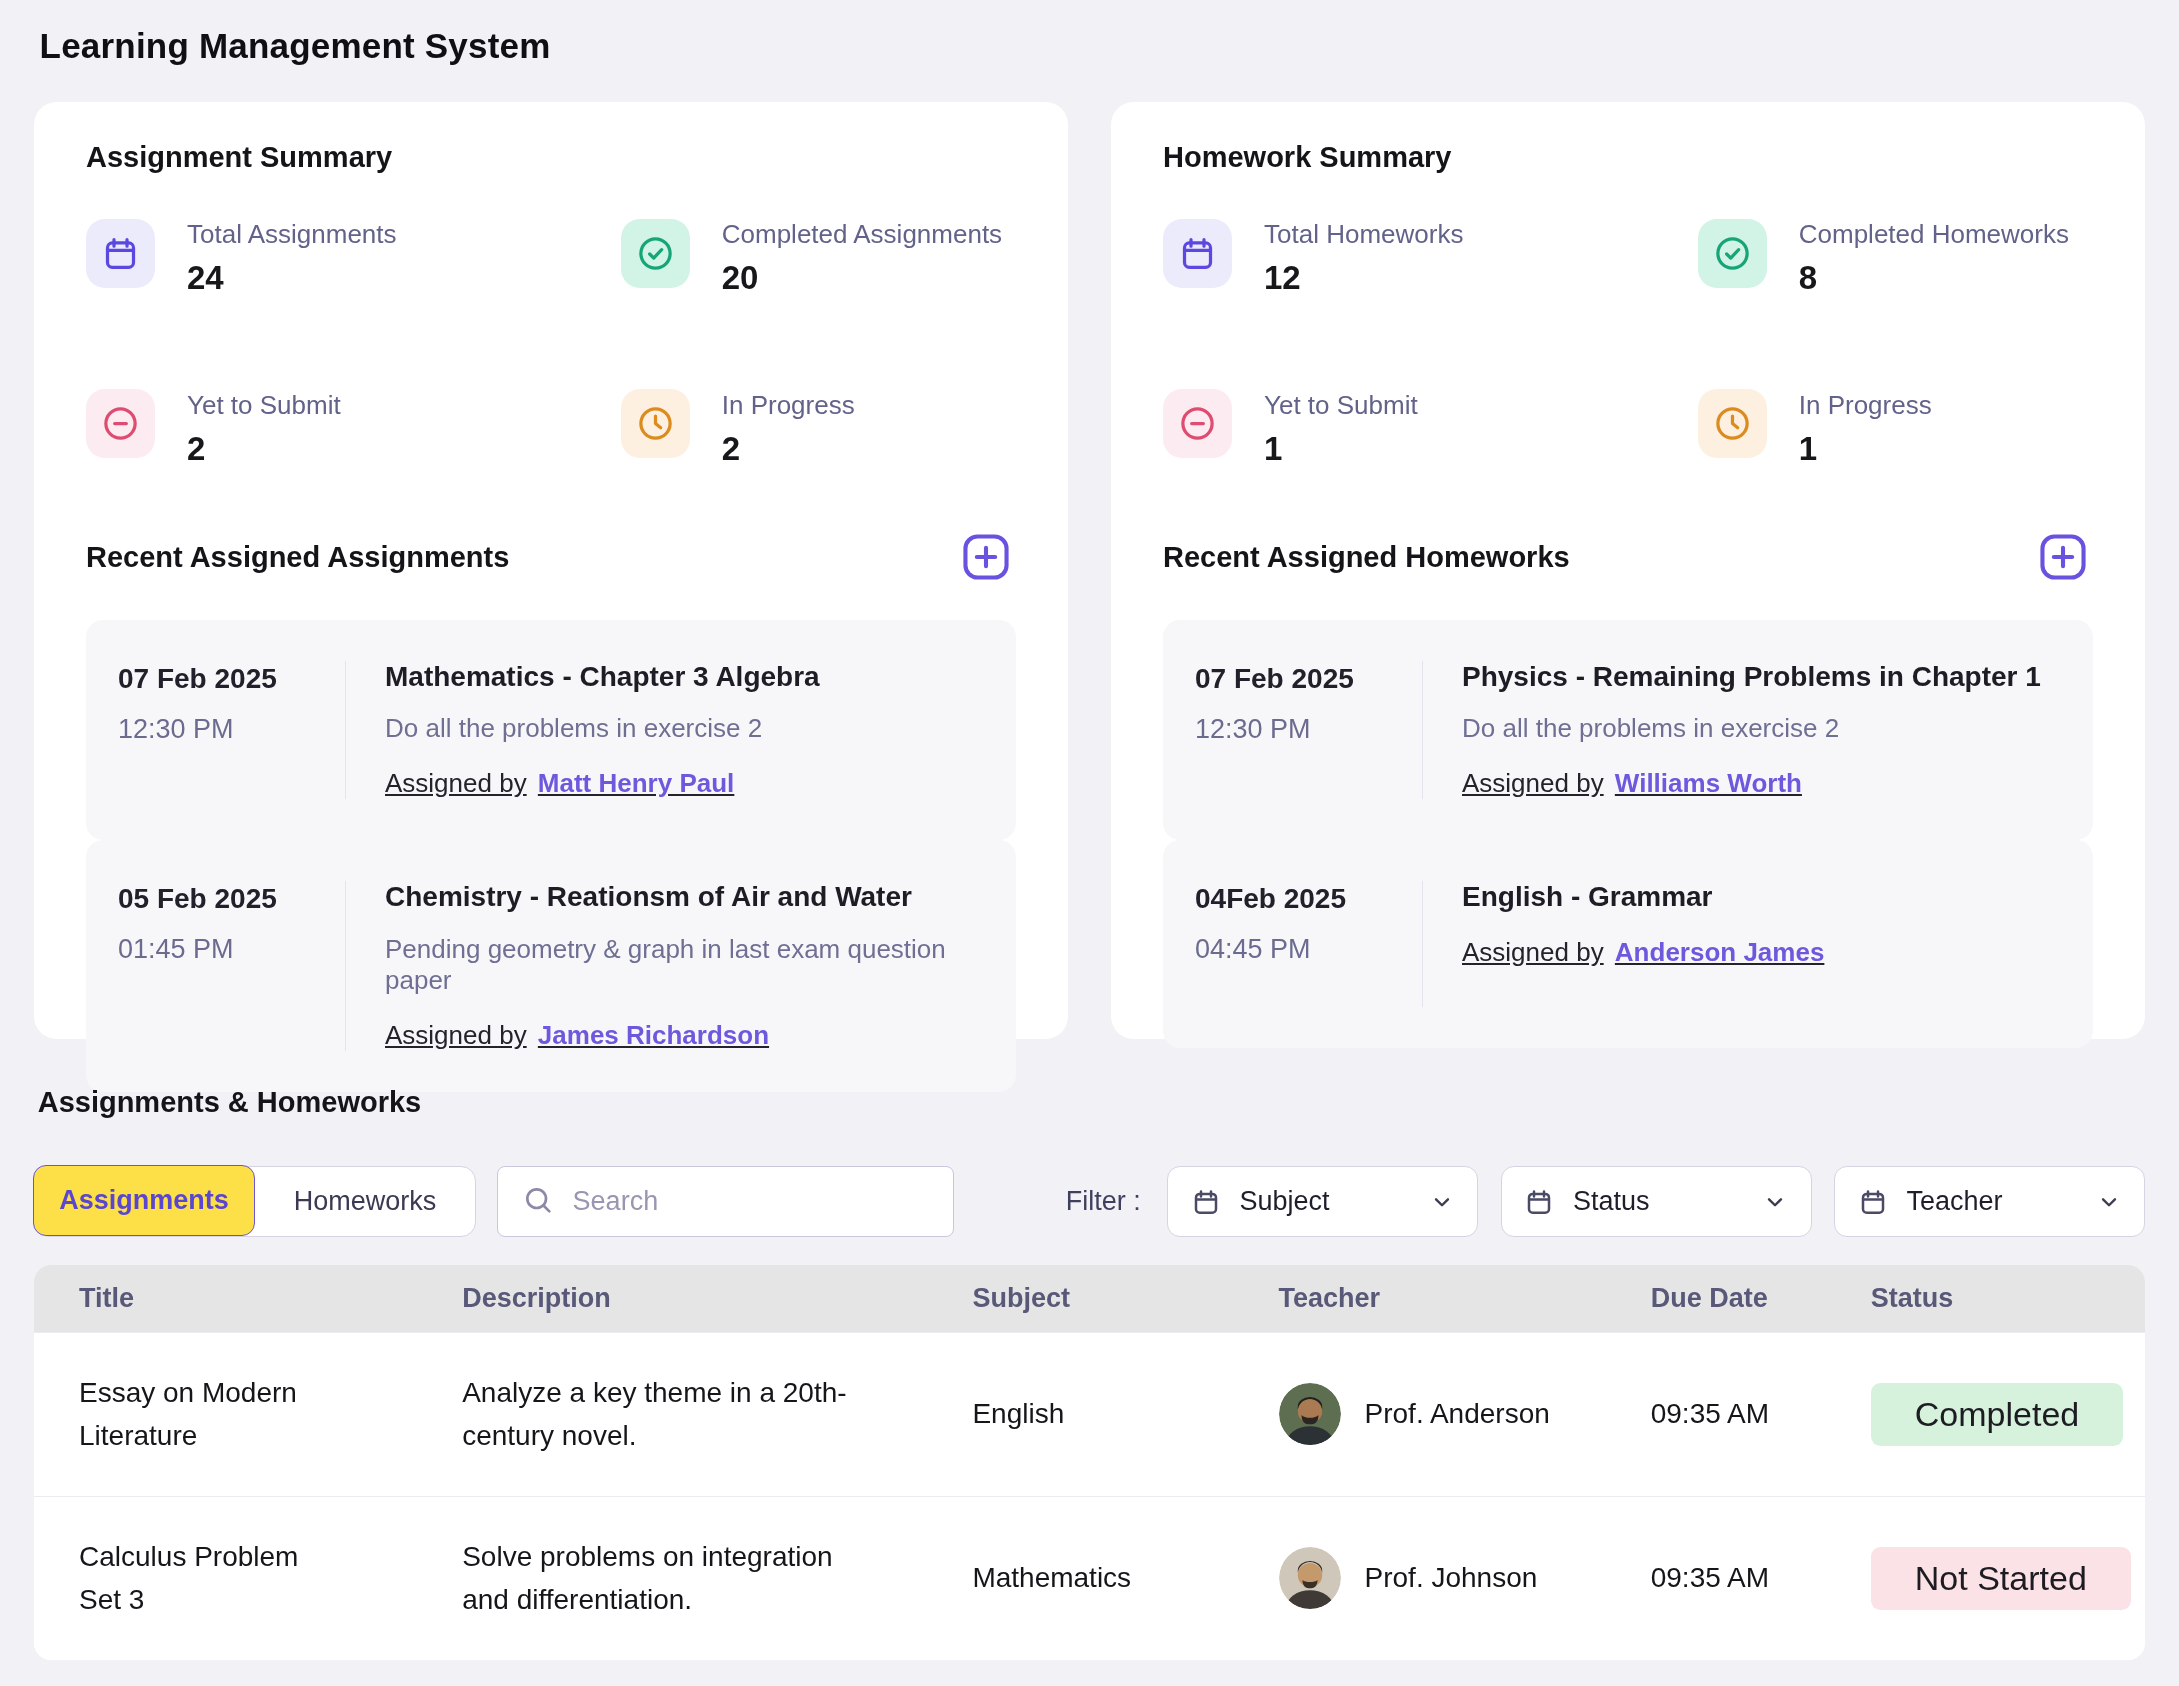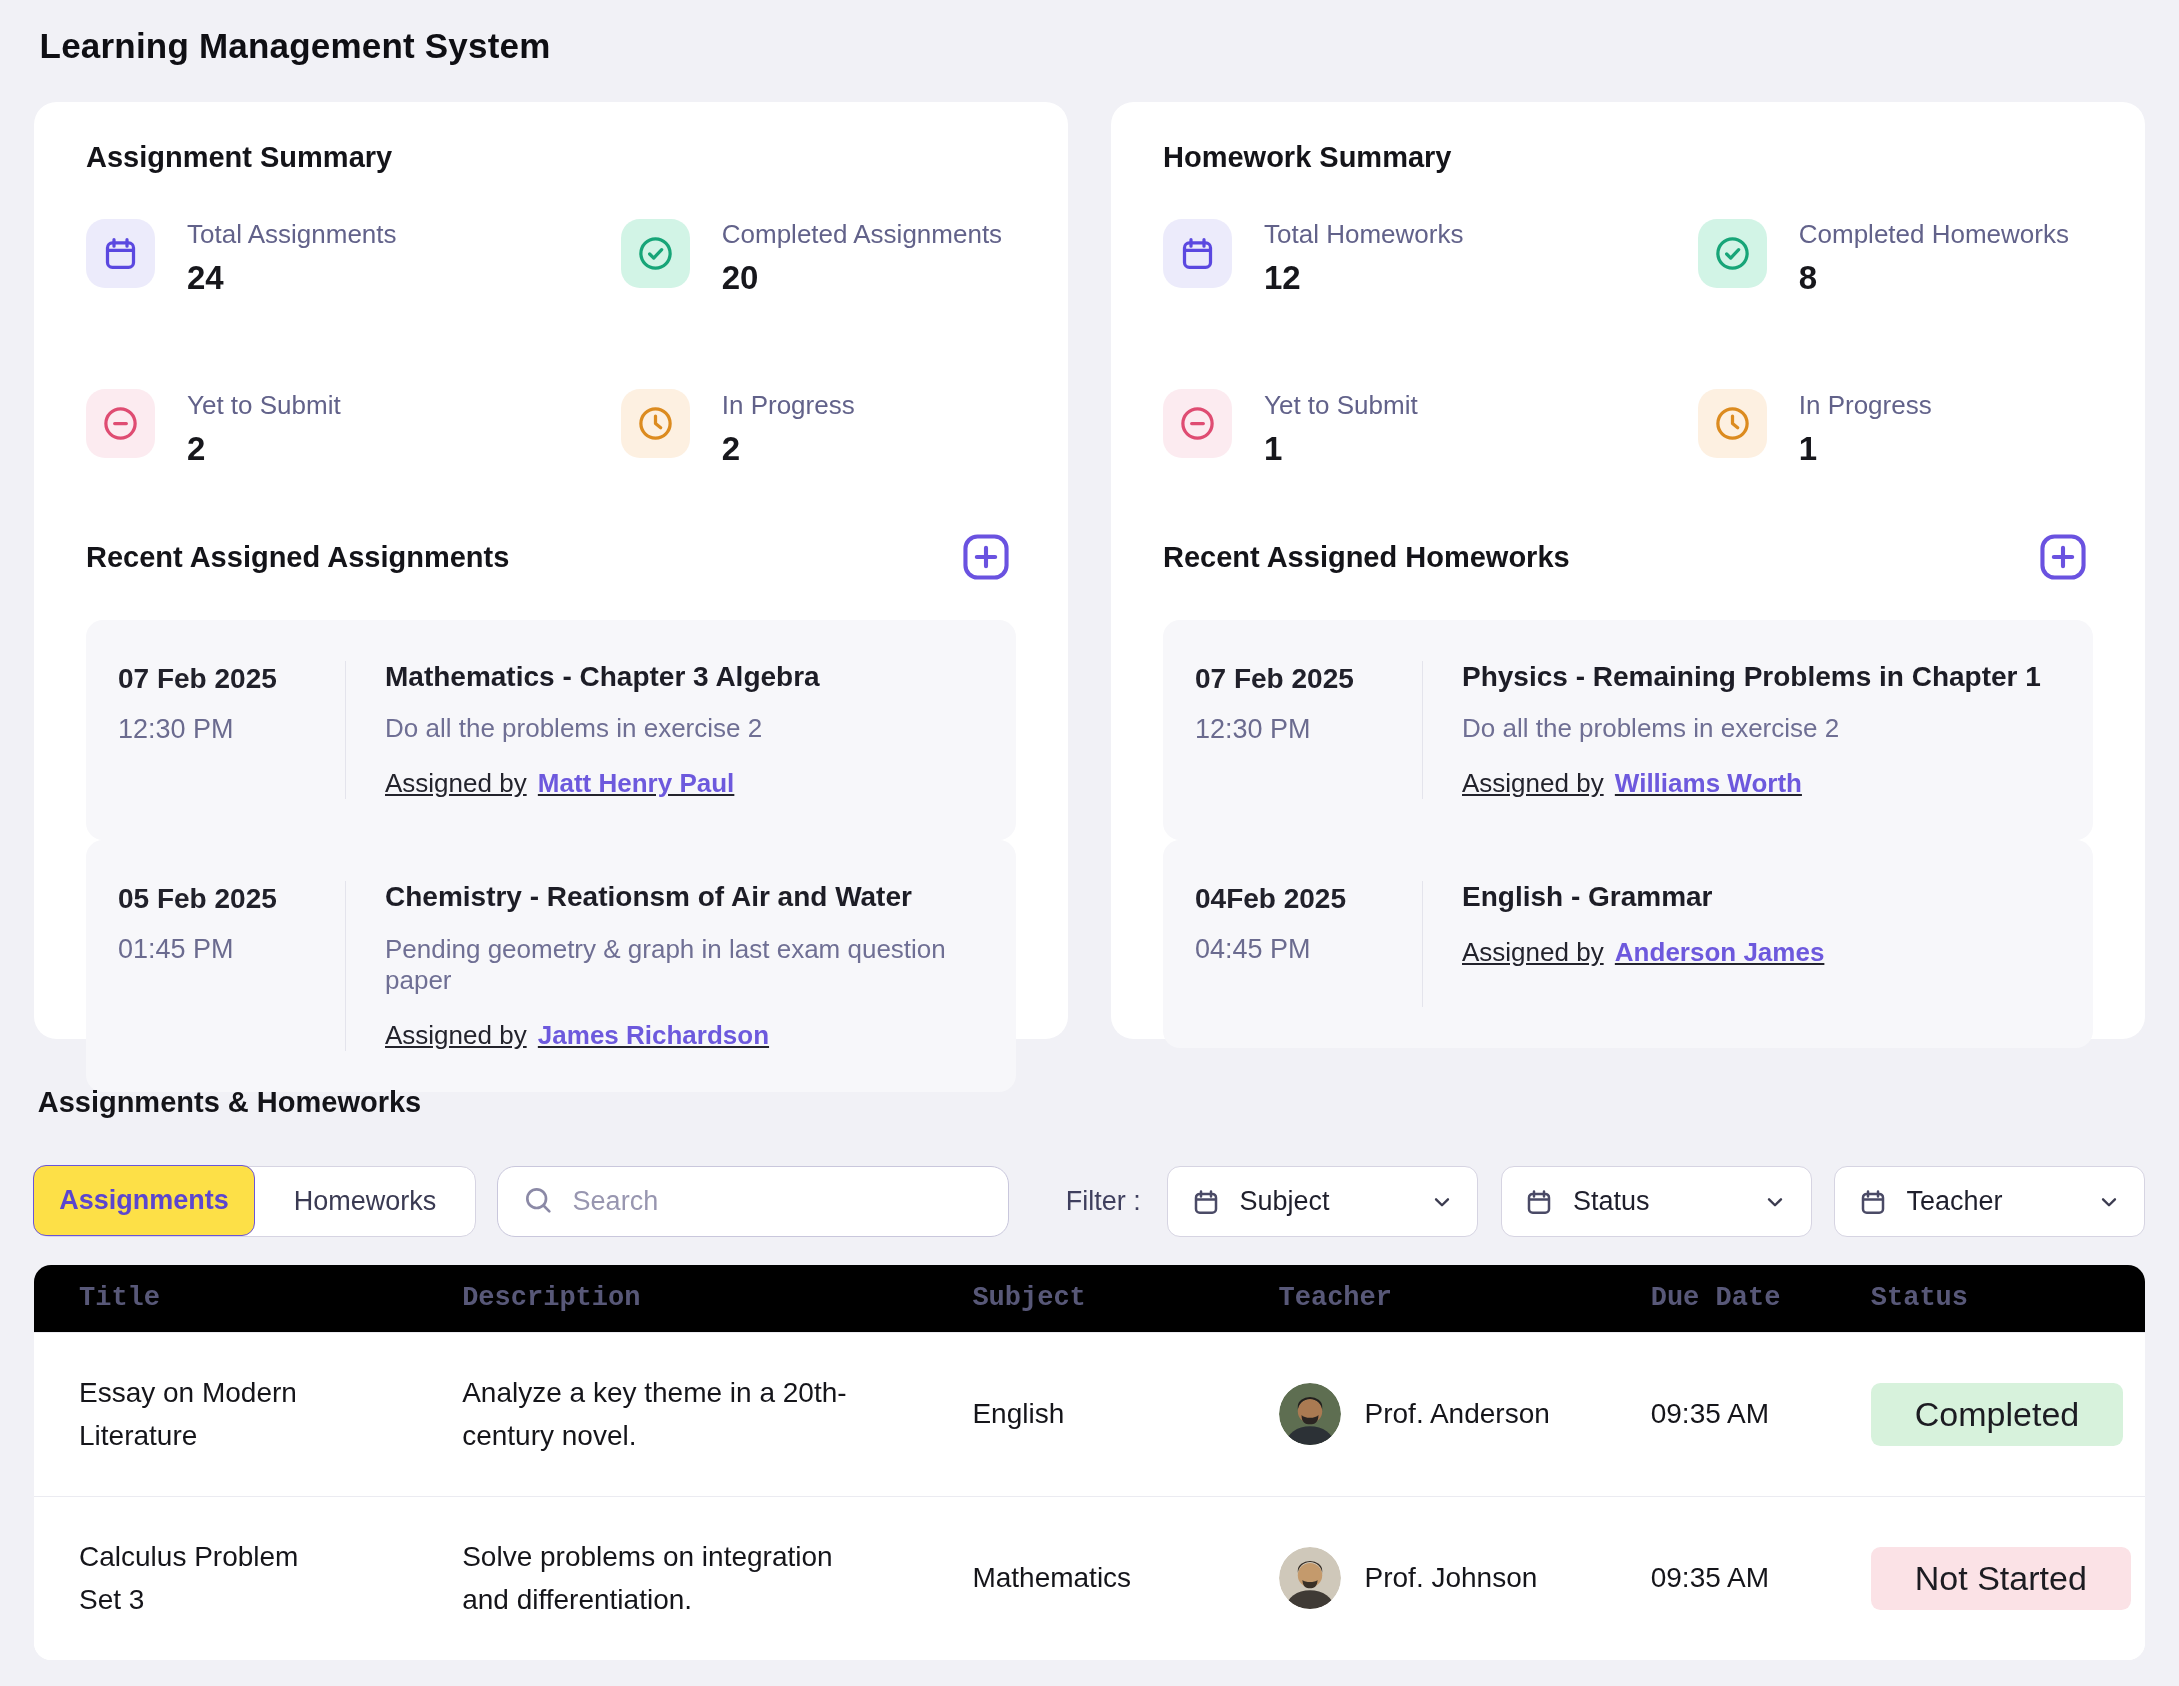--- a/index.html
+++ b/index.html
@@ -65,22 +65,22 @@
   }
   .tab {
     flex: 1 1 0; border: none; background: transparent; font-family: inherit;
     font-size: 27px; font-weight: 500; color: #3a3a52; border-radius: 13px; cursor: pointer;
   }
   .tab.active {
     background: #fde047; border: 1.9px solid #6a55d8; color: #5b46cf; font-weight: 600;
     margin: -1.9px 0 -1.9px -1.9px; height: 71px; text-align: center;
   }
   .search-box {
-    width: 512px; height: 71px; margin-left: 20.6px; background: #fff;
-    border: 1.9px solid #c9c7dc; border-radius: 18px; display: flex; align-items: center; padding: 0 24px;
+    width: 457px; height: 71px; margin-left: 20.6px; background: #fff;
+    border: 1.9px solid #c9c7dc; border-radius: 8px; display: flex; align-items: center; padding: 0 24px;
   }
   .search-box svg { width: 32px; height: 32px; stroke: #8b89a6; fill: none; stroke-width: 2; stroke-linecap: round; flex: 0 0 auto; }
   .search-box input {
     border: none; outline: none; background: transparent; font-family: inherit;
     font-size: 27px; color: #2b2b3a; margin-left: 19px; width: 100%;
   }
   .search-box input::placeholder { color: #9896b0; }
 
   .filter-wrap { margin-left: auto; display: flex; align-items: center; gap: 22.5px; }
   .filter-label { font-size: 27px; color: #3f3f5e; font-weight: 500; margin-right: 3.7px; }
@@ -88,21 +88,21 @@
     width: 311px; height: 71px; background: #fff; border: 1.9px solid #d6d4e2; border-radius: 13px;
     display: flex; align-items: center; padding: 0 22.5px; font-family: inherit; cursor: pointer;
   }
   .filter-select .f-icon { width: 30px; height: 30px; stroke: #4a4a66; fill: none; stroke-width: 2; stroke-linecap: round; stroke-linejoin: round; flex: 0 0 auto; }
   .filter-select .f-label { font-size: 27px; color: #1f1f2c; margin-left: 19px; }
   .filter-select .f-chev { width: 26px; height: 26px; stroke: #3c3c50; fill: none; stroke-width: 2.2; stroke-linecap: round; stroke-linejoin: round; margin-left: auto; }
 
   
   .table-card { margin-top: 28px; background: #fff; border-radius: 17px; overflow: hidden; }
   table { width: 100%; border-collapse: collapse; table-layout: fixed; }
-  thead tr { background: #000000; height: 67px; font-family: Liberation Mono, monospace; }
+  thead tr { background: #e5e5e5; height: 67px; }
   th { text-align: left; font-size: 27px; font-weight: 600; color: #585878; padding-left: 45px; }
   tbody tr { height: 163px; border-top: 1.9px solid #ebebf1; background: #fff; cursor: pointer; }
   td { font-size: 28px; color: #15151a; padding-left: 45px; vertical-align: middle; }
   .cell-title { max-width: 234px; line-height: 1.55; }
   .cell-desc  { max-width: 394px; line-height: 1.55; }
   .teacher-cell { display: flex; align-items: center; height: 163px; }
   .avatar { width: 62px; height: 62px; border-radius: 50%; flex: 0 0 auto; margin-right: 24px; overflow: hidden; }
   .badge {
     display: inline-block; padding: 12px 44px; border-radius: 9.4px;
     font-size: 34px; font-weight: 500; color: #1c1c22;

